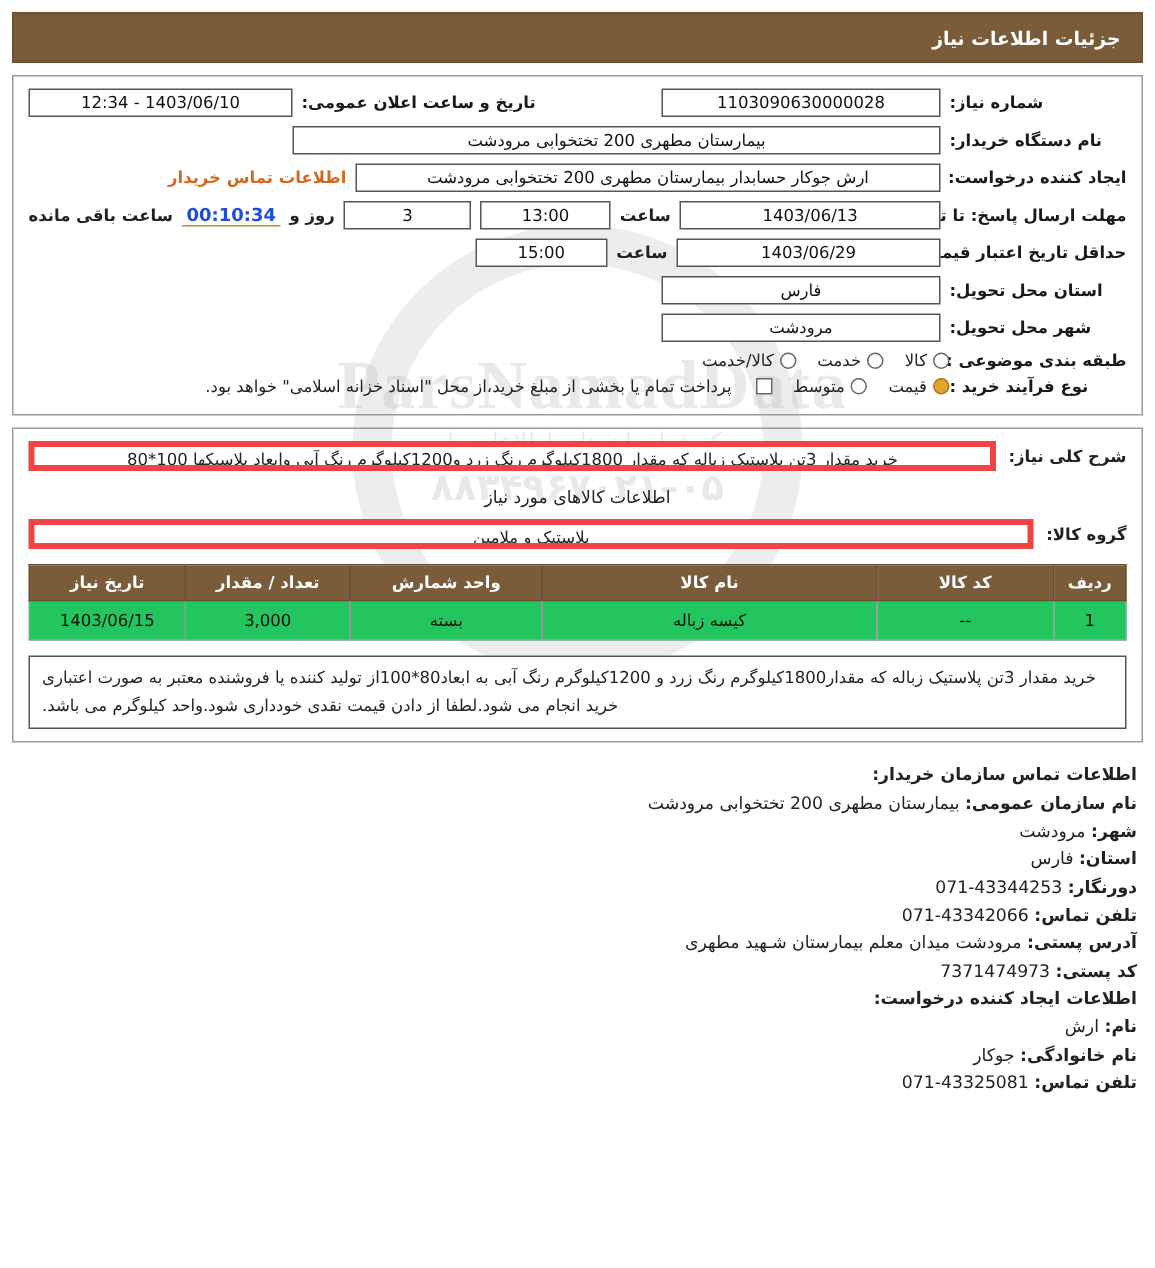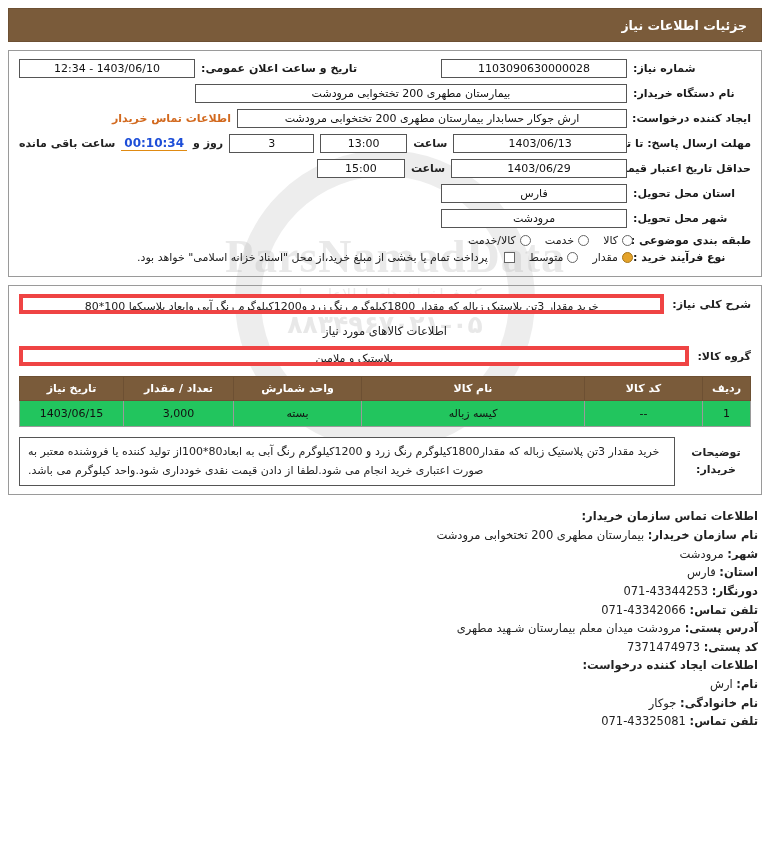--- a/index.html
+++ b/index.html
@@ -353,21 +353,21 @@
     <label class="opt">
       <span class="radio"></span>
       <span>کالا/خدمت</span>
     </label>
   </div>
 
   <div class="opts-row">
     <div class="lbl">نوع فرآیند خرید :</div>
     <label class="opt">
       <span class="radio on"></span>
-      <span>مقدار</span>
+      <span>قیمت</span>
     </label>
     <label class="opt">
       <span class="radio"></span>
       <span>متوسط</span>
     </label>
     <label class="opt">
       <span class="chk"></span>
       <span class="note">پرداخت تمام یا بخشی از مبلغ خرید،از محل "اسناد خزانه اسلامی" خواهد بود.</span>
     </label>
   </div>
@@ -405,31 +405,30 @@
         <td>--</td>
         <td>کیسه زباله</td>
         <td>بسته</td>
         <td>3,000</td>
         <td>1403/06/15</td>
       </tr>
     </tbody>
   </table>
 
   <div class="desc-wrap">
-    <div class="desc-lbl">توضیحات خریدار:</div>
     <div class="desc-box">خرید مقدار 3تن پلاستیک زباله که مقدار1800کیلوگرم رنگ زرد و 1200کیلوگرم رنگ آبی به ابعاد80*100از تولید کننده یا فروشنده معتبر به صورت اعتباری خرید انجام می شود.لطفا از دادن قیمت نقدی خودداری شود.واحد کیلوگرم می باشد.</div>
   </div>
 
 </div>
 
 <div class="contacts">
   <div class="head">اطلاعات تماس سازمان خریدار:</div>
 
   <div class="kv">
-    <b>نام سازمان خریدار:</b>
+    <b>نام سازمان عمومی:</b>
     <span>بیمارستان مطهری 200 تختخوابی مرودشت</span>
   </div>
   <div class="kv">
     <b>شهر:</b>
     <span>مرودشت</span>
   </div>
   <div class="kv">
     <b>استان:</b>
     <span>فارس</span>
   </div>

